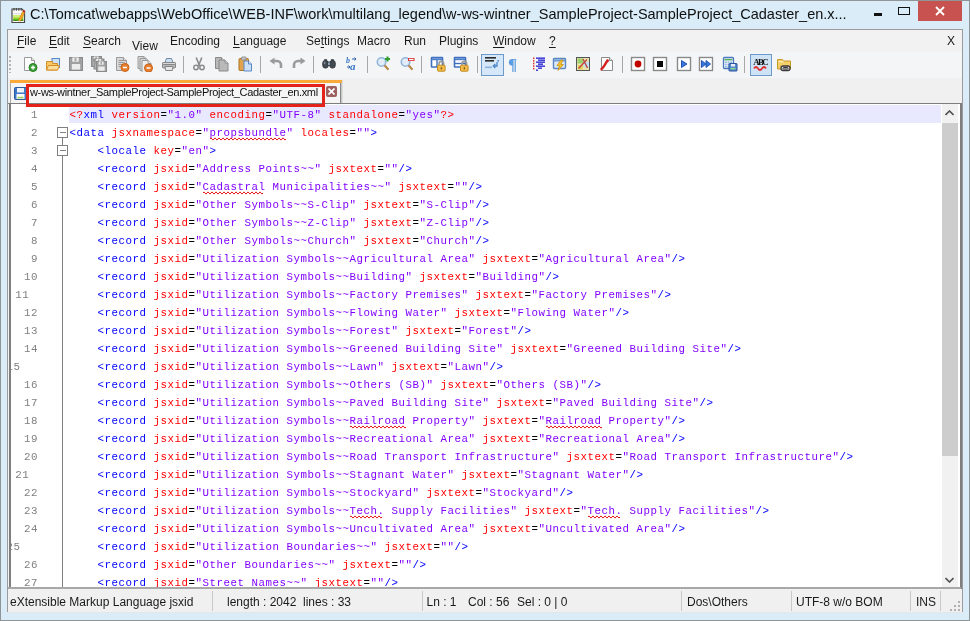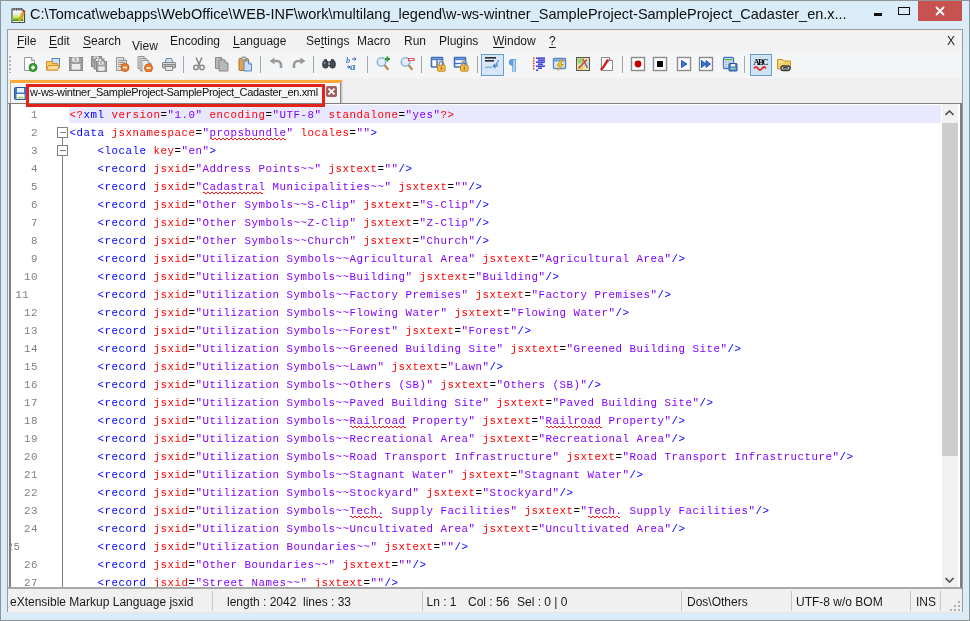--- a/index.html
+++ b/index.html
@@ -290,27 +290,27 @@
       <div class="abs mono" style="left:6.5px;top:176.5px;width:31.5px;text-align:right;color:#808080">5</div>
       <div class="abs mono" style="left:6.5px;top:194.5px;width:31.5px;text-align:right;color:#808080">6</div>
       <div class="abs mono" style="left:6.5px;top:212.5px;width:31.5px;text-align:right;color:#808080">7</div>
       <div class="abs mono" style="left:6.5px;top:230.5px;width:31.5px;text-align:right;color:#808080">8</div>
       <div class="abs mono" style="left:6.5px;top:248.5px;width:31.5px;text-align:right;color:#808080">9</div>
       <div class="abs mono" style="left:6.5px;top:266.5px;width:31.5px;text-align:right;color:#808080">10</div>
       <div class="abs mono" style="left:6.5px;top:284.5px;width:31.5px;text-align:center;color:#808080">11</div>
       <div class="abs mono" style="left:6.5px;top:302.5px;width:31.5px;text-align:right;color:#808080">12</div>
       <div class="abs mono" style="left:6.5px;top:320.5px;width:31.5px;text-align:right;color:#808080">13</div>
       <div class="abs mono" style="left:6.5px;top:338.5px;width:31.5px;text-align:right;color:#808080">14</div>
-      <div class="abs mono" style="left:6.5px;top:356.5px;width:31.5px;text-align:right;color:#808080">15</div>
+      <div class="abs mono" style="left:6.5px;top:356.5px;width:31.5px;text-align:left;color:#808080">15</div>
       <div class="abs mono" style="left:6.5px;top:374.5px;width:31.5px;text-align:right;color:#808080">16</div>
       <div class="abs mono" style="left:6.5px;top:392.5px;width:31.5px;text-align:right;color:#808080">17</div>
       <div class="abs mono" style="left:6.5px;top:410.5px;width:31.5px;text-align:right;color:#808080">18</div>
       <div class="abs mono" style="left:6.5px;top:428.5px;width:31.5px;text-align:right;color:#808080">19</div>
       <div class="abs mono" style="left:6.5px;top:446.5px;width:31.5px;text-align:right;color:#808080">20</div>
-      <div class="abs mono" style="left:6.5px;top:464.5px;width:31.5px;text-align:right;color:#808080">21</div>
+      <div class="abs mono" style="left:6.5px;top:464.5px;width:31.5px;text-align:center;color:#808080">21</div>
       <div class="abs mono" style="left:6.5px;top:482.5px;width:31.5px;text-align:right;color:#808080">22</div>
       <div class="abs mono" style="left:6.5px;top:500.5px;width:31.5px;text-align:right;color:#808080">23</div>
       <div class="abs mono" style="left:6.5px;top:518.5px;width:31.5px;text-align:right;color:#808080">24</div>
       <div class="abs mono" style="left:6.5px;top:536.5px;width:31.5px;text-align:left;color:#808080">25</div>
       <div class="abs mono" style="left:6.5px;top:554.5px;width:31.5px;text-align:right;color:#808080">26</div>
       <div class="abs mono" style="left:6.5px;top:572.5px;width:31.5px;text-align:right;color:#808080">27</div>
       <div class="abs" style="left:57px;top:126.5px;width:11px;height:11px;border:1px solid #808080;background:#fff"></div>
       <div class="abs" style="left:59.5px;top:131.5px;width:6px;height:1px;background:#808080"></div>
       <div class="abs" style="left:57px;top:144.5px;width:11px;height:11px;border:1px solid #808080;background:#fff"></div>
       <div class="abs" style="left:59.5px;top:149.5px;width:6px;height:1px;background:#808080"></div>

